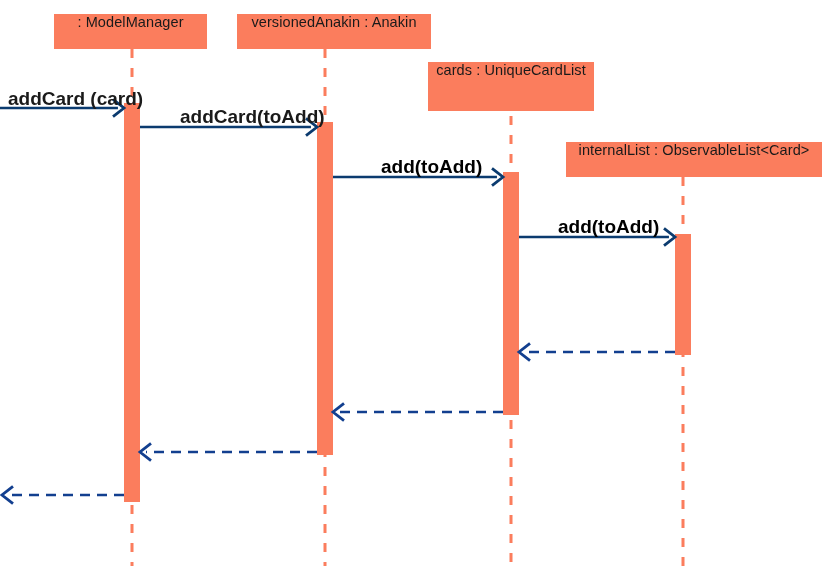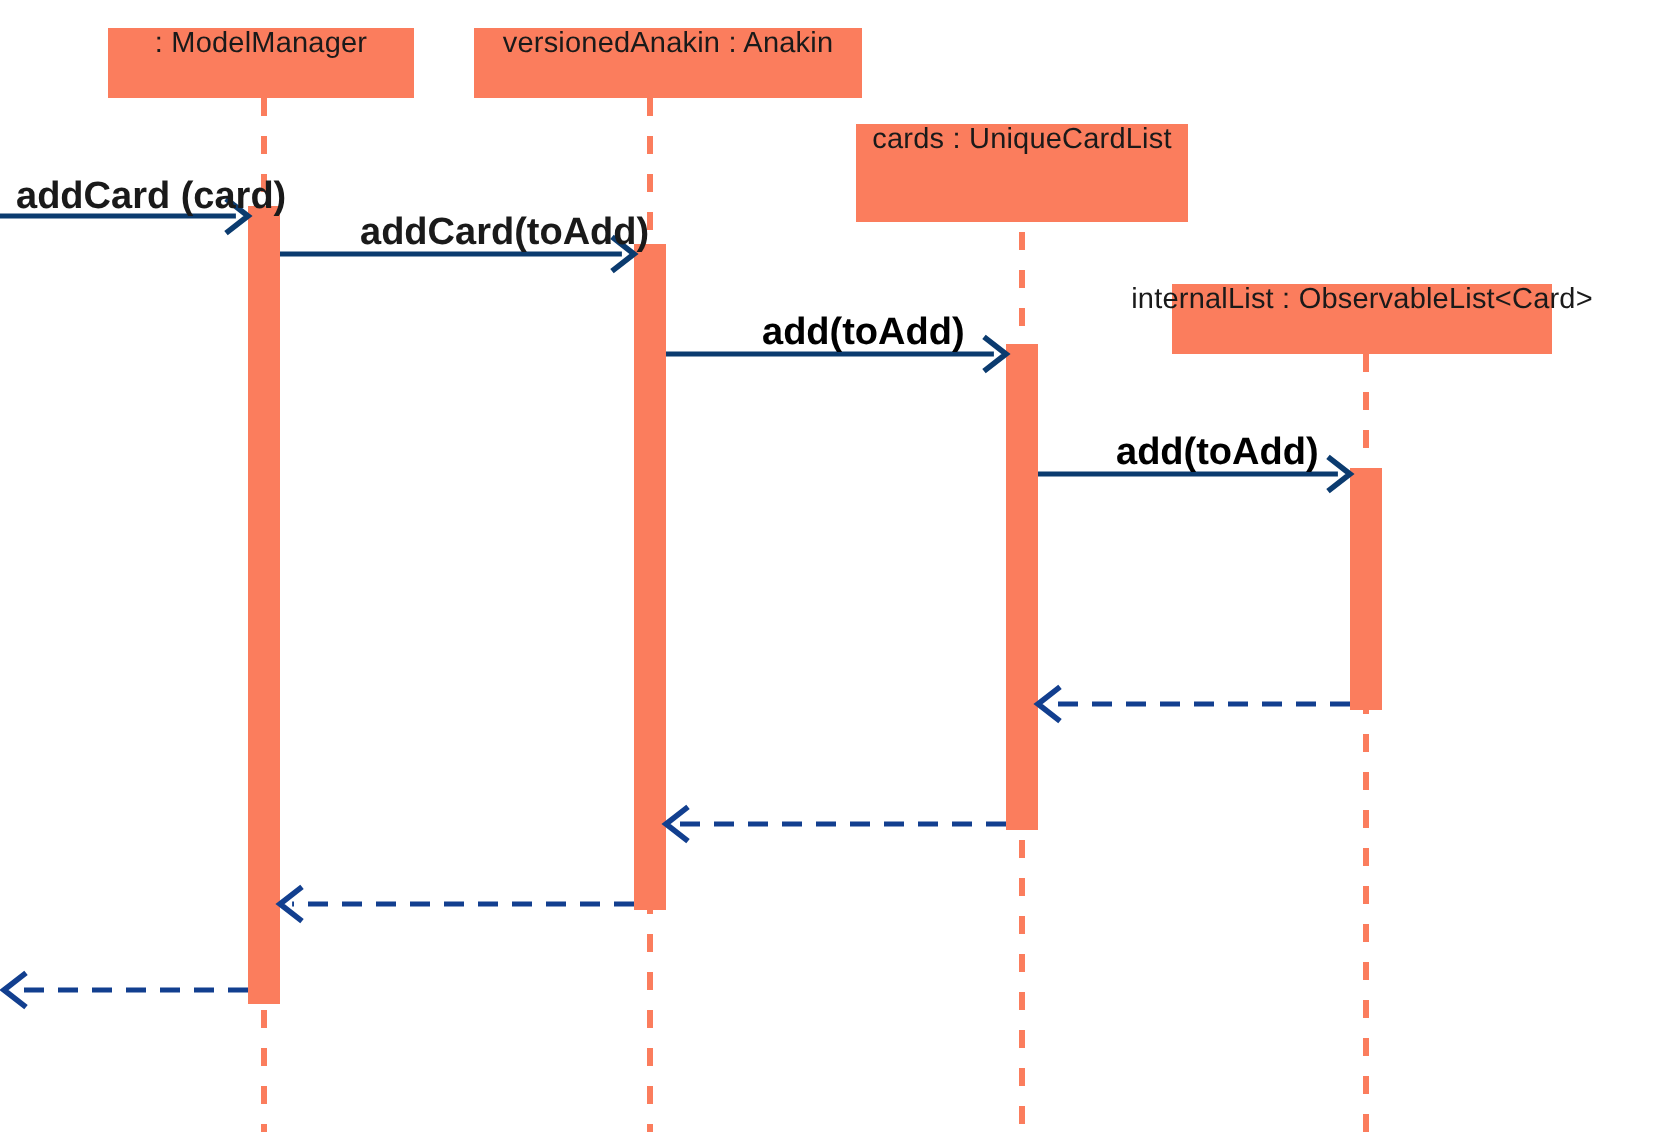--- a/index.html
+++ b/index.html
@@ -91,21 +91,21 @@
   <div id="participants-layer">
       <div class="participant-box" style="left: 54px; top: 14px; width: 153px; height: 35px; background: rgb(251, 125, 93);">
         <span>: ModelManager</span>
       </div>
       <div class="participant-box" style="left: 237px; top: 14px; width: 194px; height: 35px; background: rgb(251, 125, 93);">
         <span>versionedAnakin : Anakin</span>
       </div>
       <div class="participant-box" style="left: 428px; top: 62px; width: 166px; height: 49px; background: rgb(251, 125, 93);">
         <span>cards : UniqueCardList</span>
       </div>
-      <div class="participant-box" style="left: 566px; top: 142px; width: 190px; height: 35px; background: rgb(251, 125, 93); margin-left: 20px;">
+      <div class="participant-box" style="left: 566px; top: 142px; width: 256px; height: 35px; background: rgb(251, 125, 93);">
         <span>internalList : ObservableList&lt;Card&gt;</span>
       </div>
     </div>
   <div id="labels-layer">
       <div class="msg-label dark" style="left: 8px; top: 88px;">addCard (card)</div>
       <div class="msg-label dark" style="left: 180px; top: 106px;">addCard(toAdd)</div>
       <div class="msg-label muted" style="left: 381px; top: 156px;">add(toAdd)</div>
       <div class="msg-label muted" style="left: 558px; top: 216px;">add(toAdd)</div>
     </div>
 

